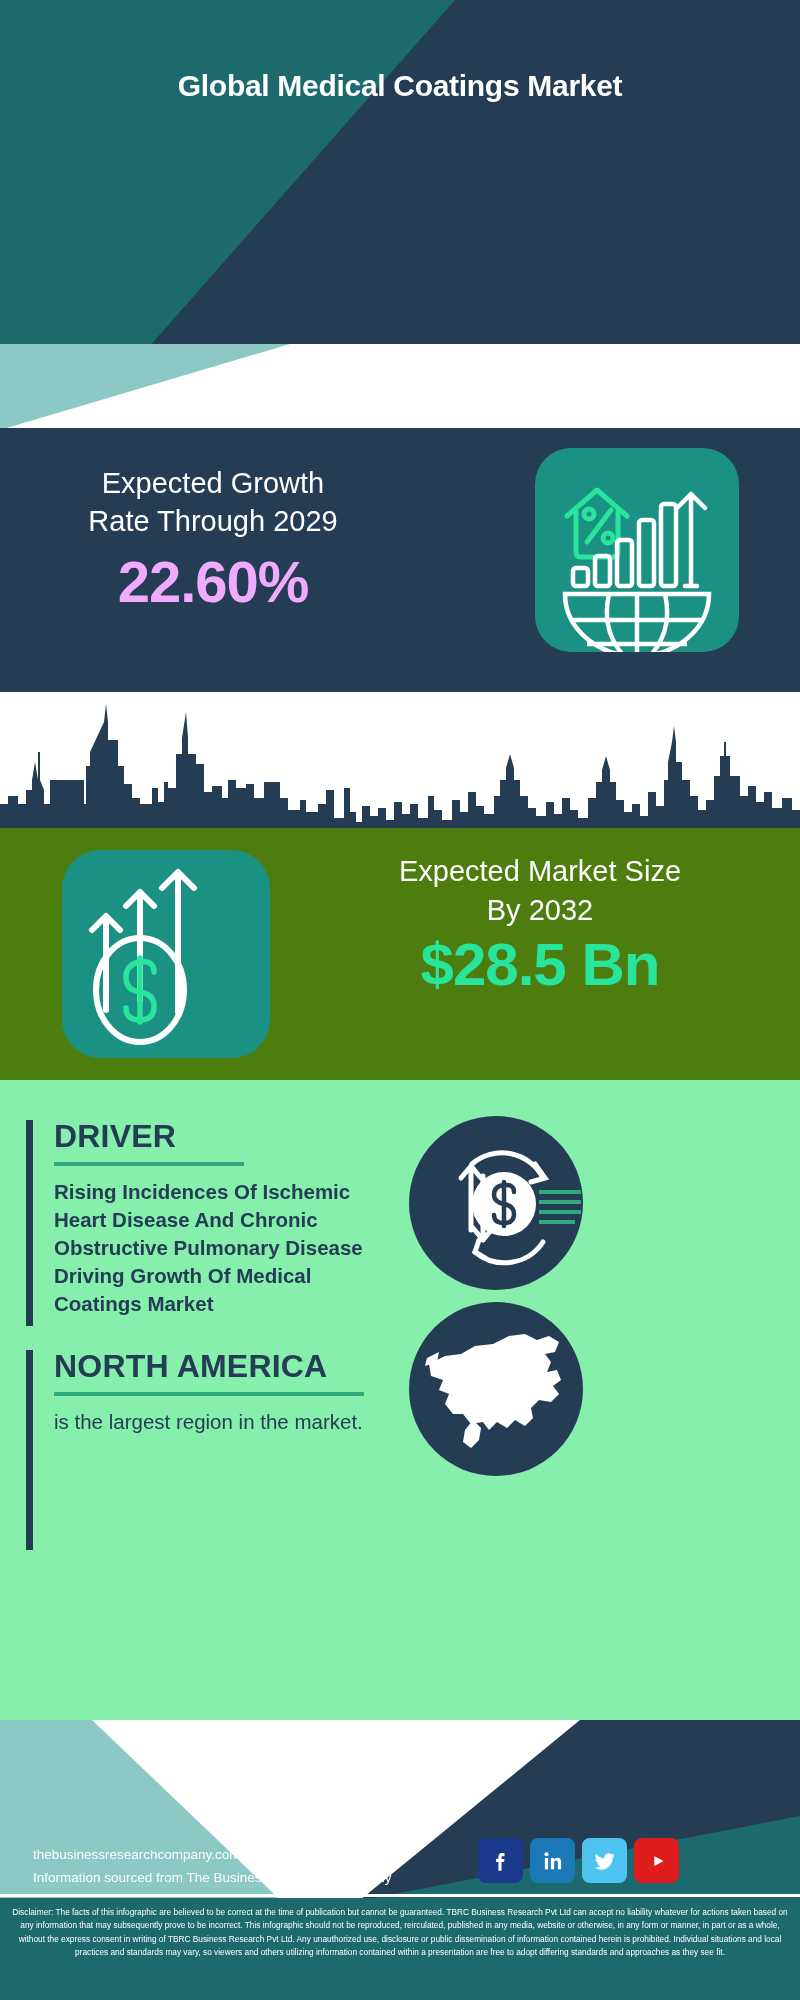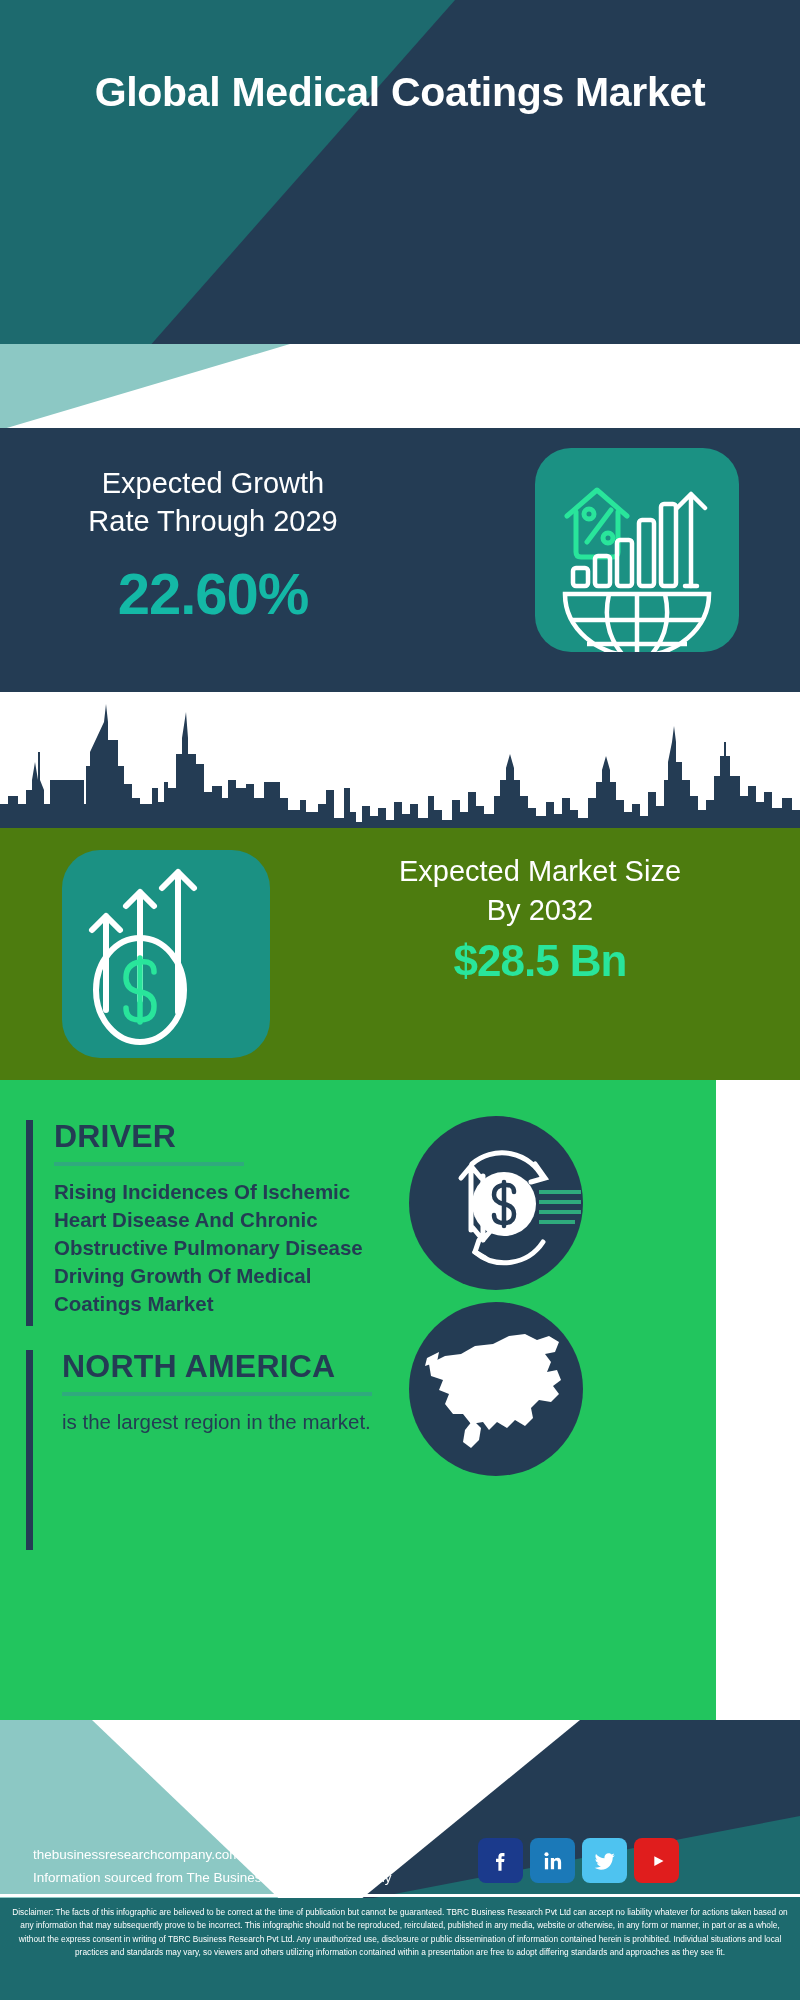--- a/index.html
+++ b/index.html
@@ -17,21 +17,21 @@
     position:absolute;left:0;top:0;width:800px;height:348px;
     background:#1d6a6e;overflow:hidden;
   }
   .header-diag{
     position:absolute;left:0;top:0;width:800px;height:348px;
   }
   .header-title{
     position:absolute;left:0;top:68px;width:800px;
     text-align:center;
     color:#ffffff;
-    font-size:41px;font-weight:bold;
+    font-size:30px;font-weight:bold;
     line-height:1.18;
     letter-spacing:-0.3px;
     padding:0 26px;box-sizing:border-box;
     z-index:3;
   }
 
   
   .gap-band{
     position:absolute;left:0;top:344px;width:800px;height:86px;
     background:#ffffff;overflow:hidden;
@@ -43,22 +43,22 @@
     position:absolute;left:0;top:428px;width:800px;height:264px;
     background:#243c54;
   }
   .growth-text{
     position:absolute;left:18px;top:36px;width:390px;text-align:center;
   }
   .growth-label{
     color:#ffffff;font-size:29px;line-height:1.32;font-weight:normal;
   }
   .growth-value{
-    color:#14b8a6;font-size:58px;font-weight:bold;line-height:1.15;
-    margin-top:20px;letter-spacing:-1px;
+    color:#f0abfc;font-size:58px;font-weight:bold;line-height:1.15;
+    margin-top:8px;letter-spacing:-1px;
   }
   .growth-icon-box{
     position:absolute;left:535px;top:20px;width:204px;height:204px;
     background:#1b9183;border-radius:36px;
   }
 
   
   .skyline-wrap{
     position:absolute;left:0;top:692px;width:800px;height:150px;
     background:#ffffff;overflow:hidden;
@@ -72,28 +72,28 @@
   }
   .market-icon-box{
     position:absolute;left:62px;top:22px;width:208px;height:208px;
     background:#1b9183;border-radius:38px;
   }
   .market-text{
     position:absolute;left:300px;top:24px;width:480px;text-align:center;
   }
   .market-label{color:#ffffff;font-size:29px;line-height:1.34;}
   .market-value{
-    color:#29e59b;font-size:44px;font-weight:bold;line-height:1.15;
-    margin-top:6px;letter-spacing:-1px;
+    color:#29e59b;font-size:60px;font-weight:bold;line-height:1.15;
+    letter-spacing:-1px;
   }
 
   
   .content{
-    position:absolute;left:0;top:1080px;width:716px;height:640px;
-    background:#22c55e;
+    position:absolute;left:0;top:1080px;width:800px;height:640px;
+    background:#86efac;
   }
   .block{position:absolute;}
   .block-bar{
     position:absolute;left:0;top:0;width:7px;height:100%;
     background:#243c54;
   }
   .block-inner{margin-left:28px;}
   .block-title{
     color:#243c54;font-size:32px;font-weight:bold;line-height:1.05;
     letter-spacing:0.2px;
@@ -299,21 +299,21 @@
         </g>
         <g stroke="#2faa7d" stroke-width="4">
           <line x1="130" y1="76" x2="172" y2="76"></line>
           <line x1="130" y1="86" x2="172" y2="86"></line>
           <line x1="130" y1="96" x2="172" y2="96"></line>
           <line x1="130" y1="106" x2="166" y2="106"></line>
         </g>
       </svg>
     </div>
 
-    <div class="block" style="left:26px;top:270px;width:360px;height:200px;padding-left:8px;">
+    <div class="block" style="left:26px;top:270px;width:360px;height:200px;">
       <div class="block-bar"></div>
       <div class="block-inner">
         <div class="block-title">NORTH AMERICA</div>
         <div class="block-rule" style="width:310px;"></div>
         <div class="block-body-light">is the largest region in the market.</div>
       </div>
     </div>
 
     <div class="circle-icon" style="left:409px;top:222px;width:174px;height:174px;">
       <svg viewBox="0 0 174 174" width="174" height="174">

